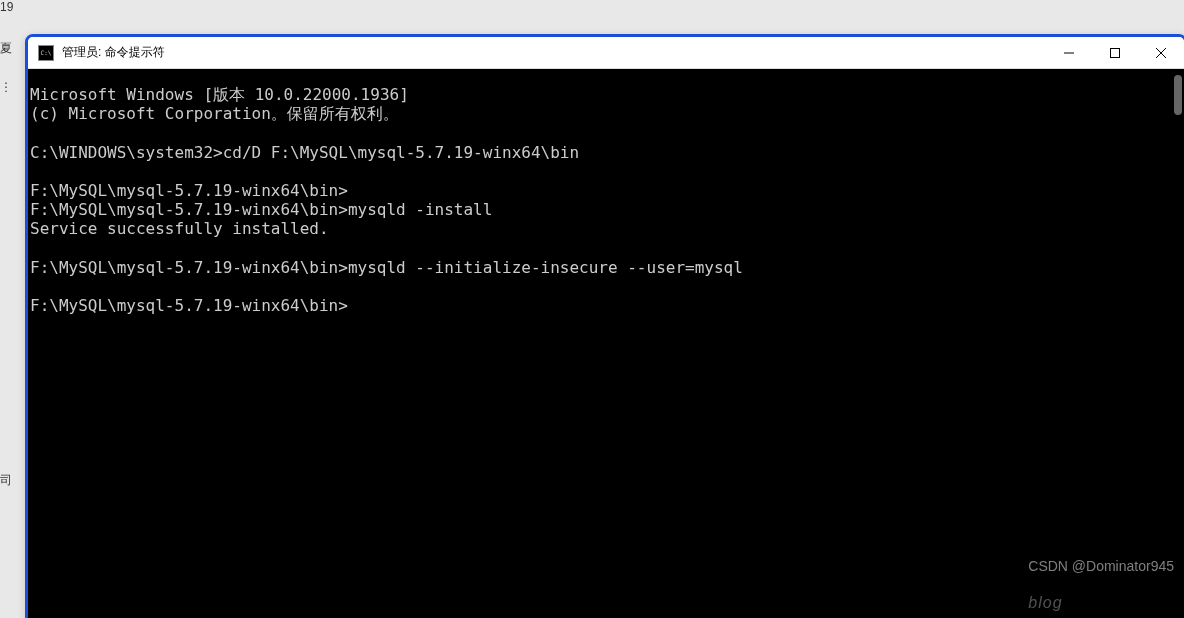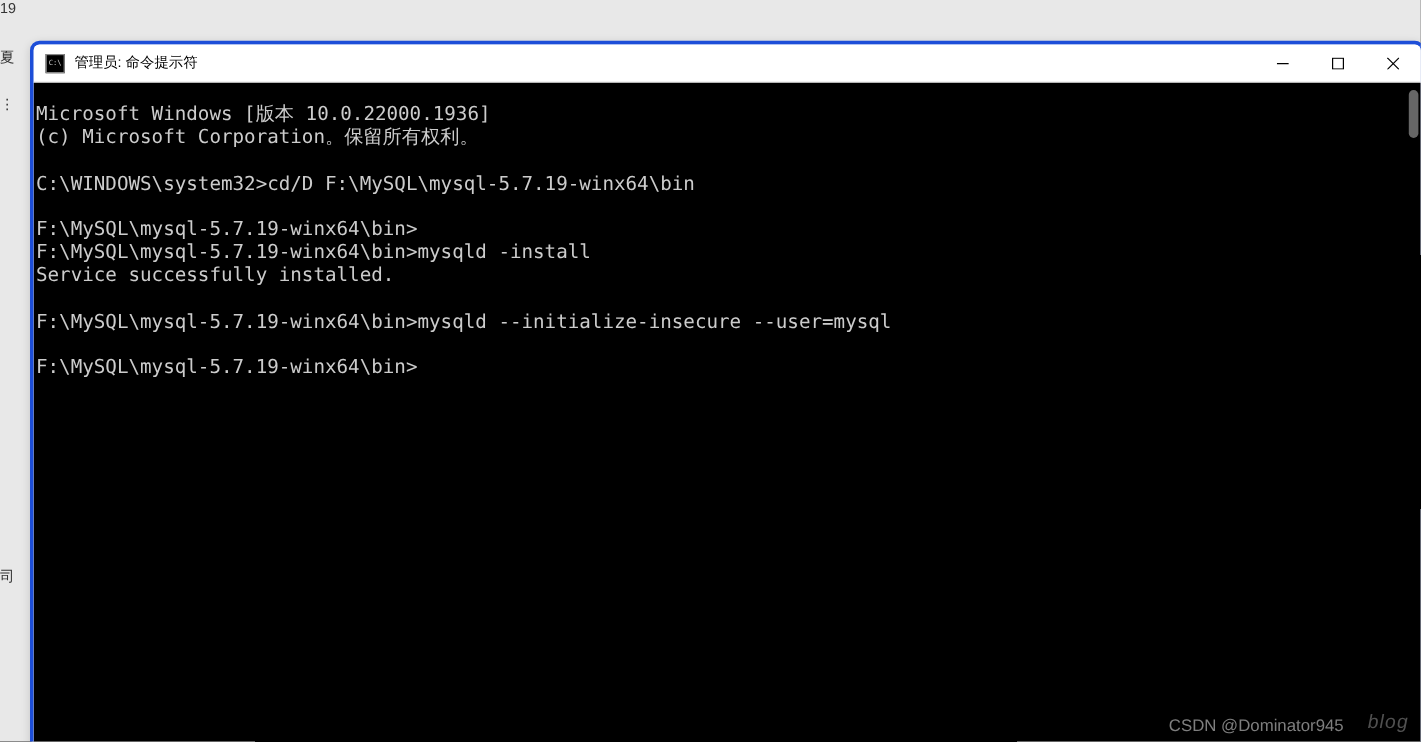--- a/index.html
+++ b/index.html
@@ -126,22 +126,23 @@
     }
     
     .watermark {
       position: absolute;
       right: 10px;
       bottom: 6px;
       font-size: 14px;
       color: rgba(180,180,180,0.7);
       font-family: "Microsoft YaHei", sans-serif;
       display: flex;
-      align-items: flex-end;
+      align-items: flex-start;
       gap: 20px;
+      flex-direction: column;
     }
     
     .watermark-logo {
       font-style: italic;
       font-weight: normal;
       color: rgba(160,160,160,0.5);
       font-size: 16px;
       letter-spacing: 1px;
     }
   </style>

